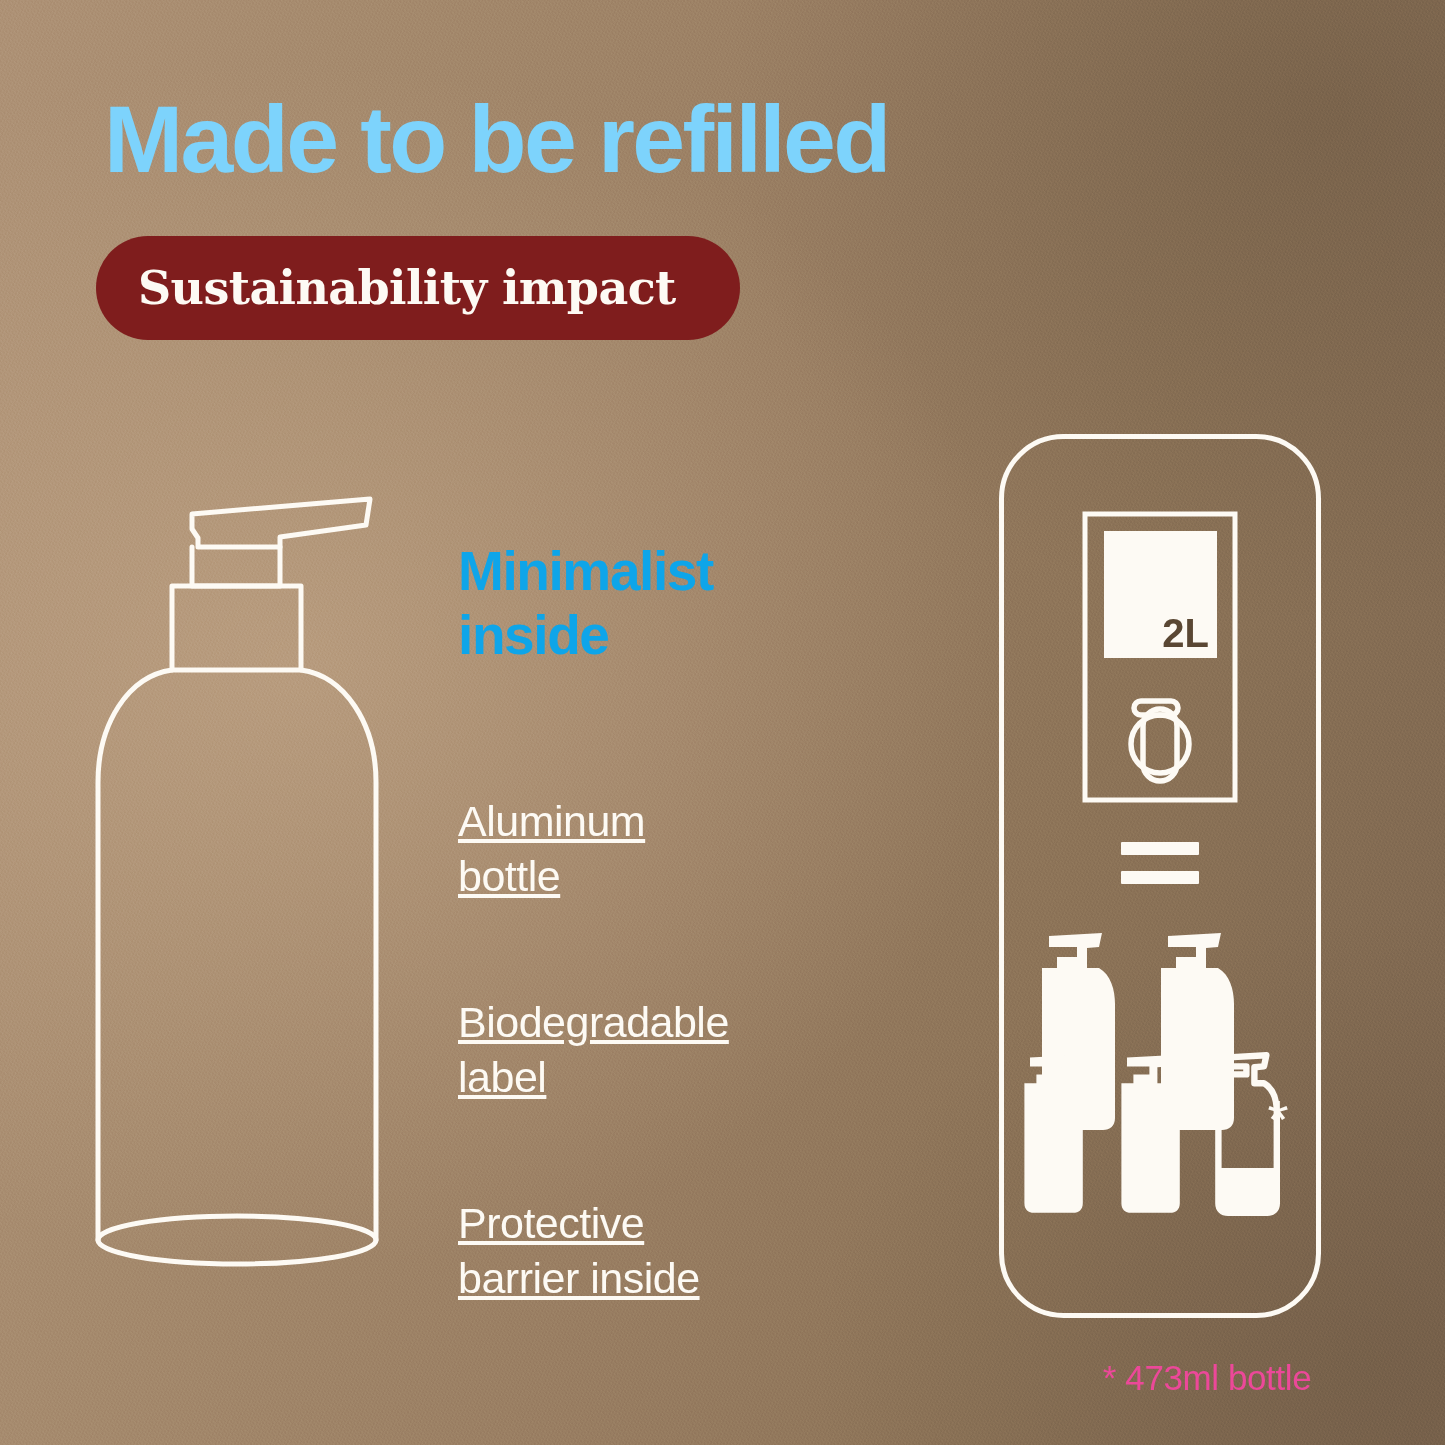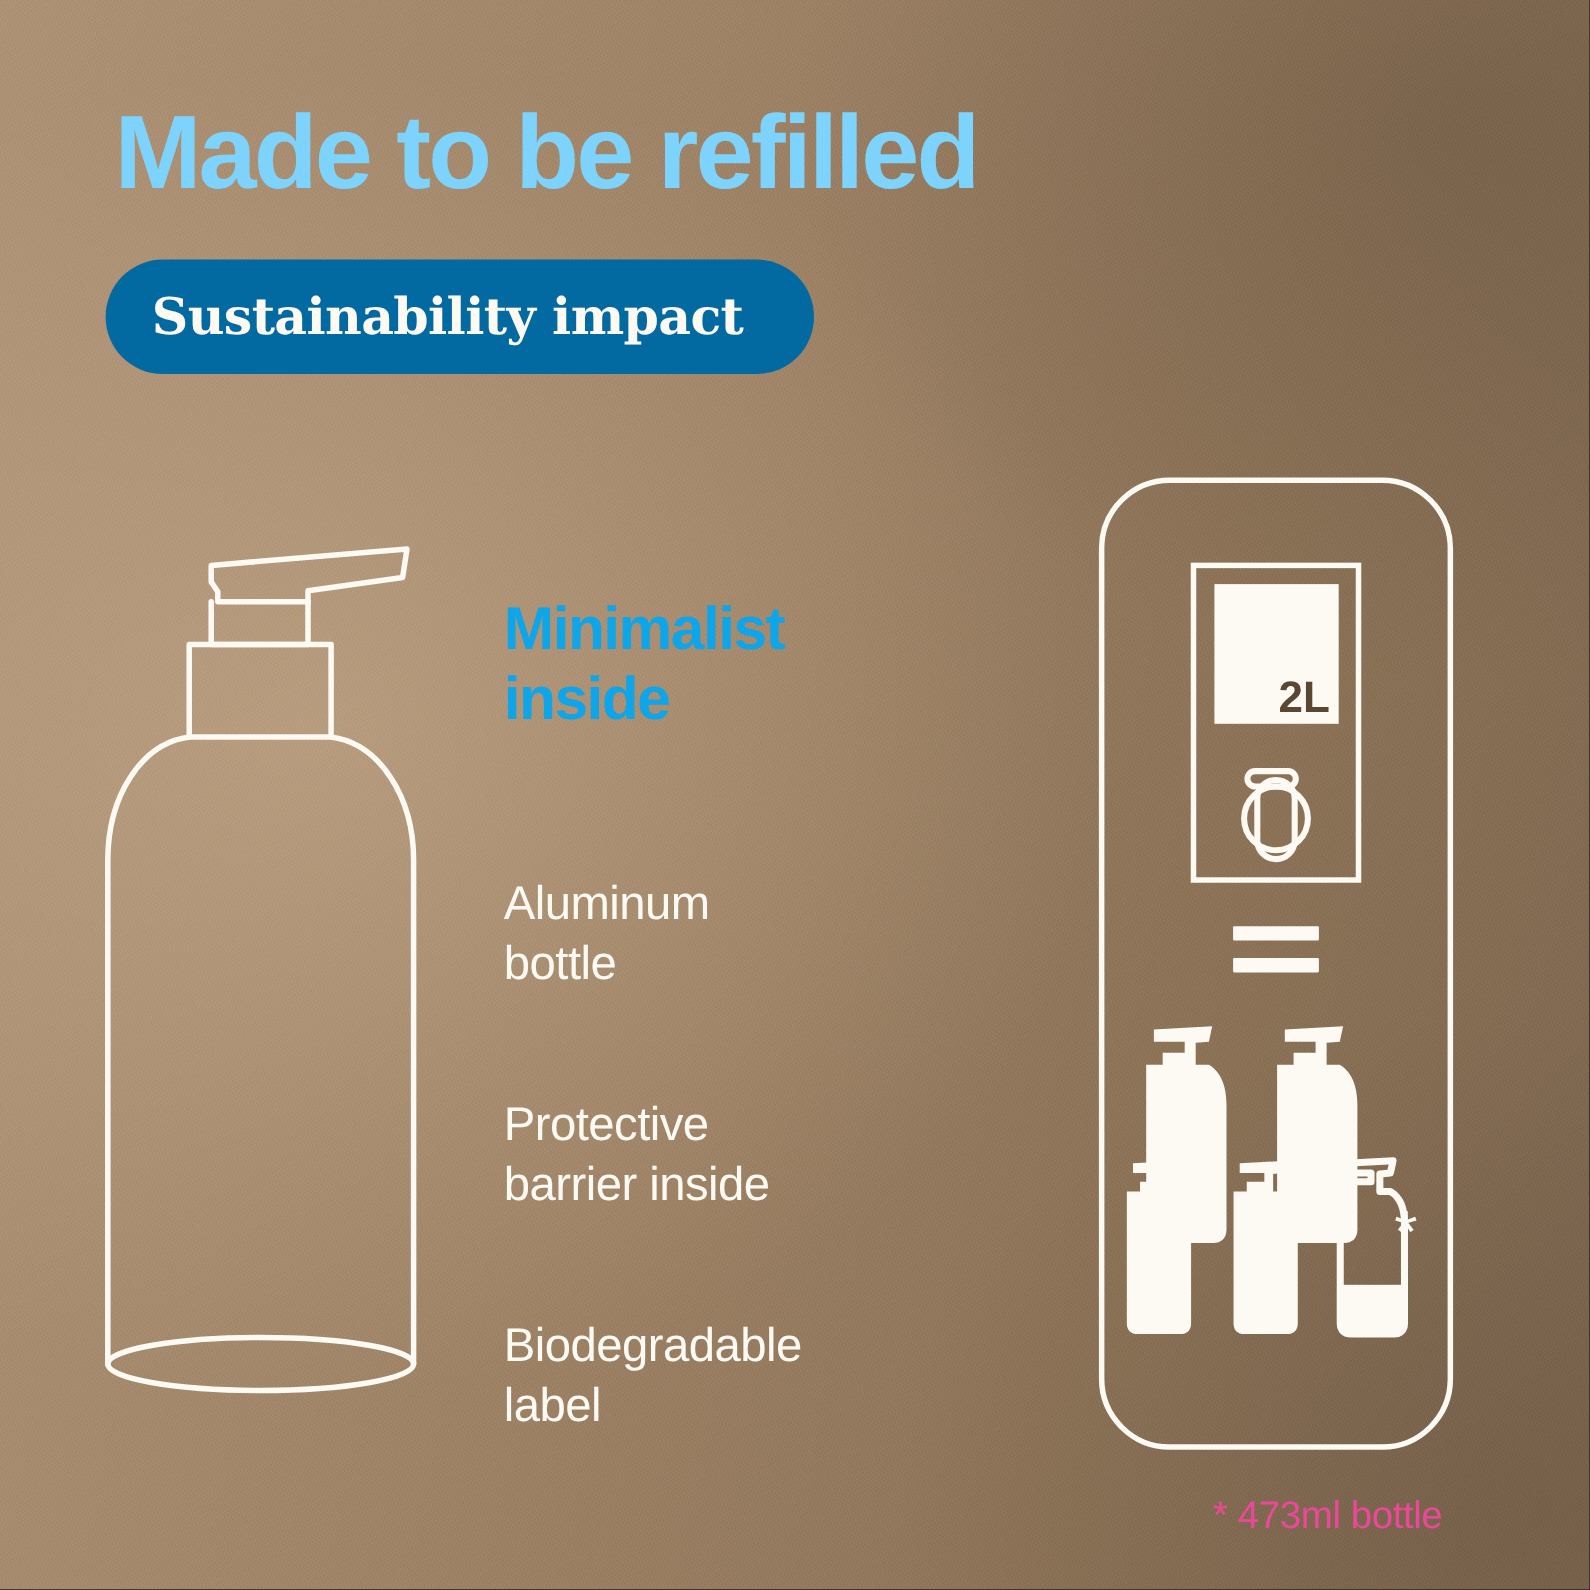--- a/index.html
+++ b/index.html
@@ -55,21 +55,21 @@
     white-space: nowrap;
   }
 
   
   .badge {
     position: absolute;
     left: 96px;
     top: 236px;
     width: 644px;
     height: 104px;
-    background: #0369a1;
+    background: #7f1d1d;
     border-radius: 52px;
     display: flex;
     align-items: center;
   }
   .badge-label {
     color: #fdfaf4;
     font-family: "DejaVu Serif", "Liberation Serif", serif;
     font-size: 46px;
     font-weight: 700;
     letter-spacing: -0.6px;
@@ -100,20 +100,21 @@
     letter-spacing: -1.4px;
     margin: 0 0 126px 0;
   }
   .feature-item {
     color: #fdfaf4;
     font-size: 43px;
     font-weight: 400;
     line-height: 1.28;
     letter-spacing: -0.5px;
     margin-bottom: 91px;
+    text-decoration: underline;
   }
   .feature-item:last-child { margin-bottom: 0; }
 
   
   .refill-panel {
     position: absolute;
     left: 999px;
     top: 434px;
     width: 322px;
     height: 884px;
@@ -166,27 +167,27 @@
       <div>Minimalist</div>
       <div>inside</div>
     </div>
 
     <div class="feature-item">
       <div>Aluminum</div>
       <div>bottle</div>
     </div>
 
     <div class="feature-item">
+      <div>Biodegradable</div>
+      <div>label</div>
+    </div>
+
+    <div class="feature-item">
       <div>Protective</div>
       <div>barrier inside</div>
-    </div>
-
-    <div class="feature-item">
-      <div>Biodegradable</div>
-      <div>label</div>
     </div>
   </div>
 
   <div class="refill-panel">
     <svg viewBox="0 0 322 884" width="322" height="884">
 
       <rect x="2.5" y="2.5" width="317" height="879" rx="62" ry="62" fill="none" stroke="#fdfaf4" stroke-width="5"></rect>
 
       <rect x="86" y="80" width="150" height="286" fill="none" stroke="#fdfaf4" stroke-width="5"></rect>
 

